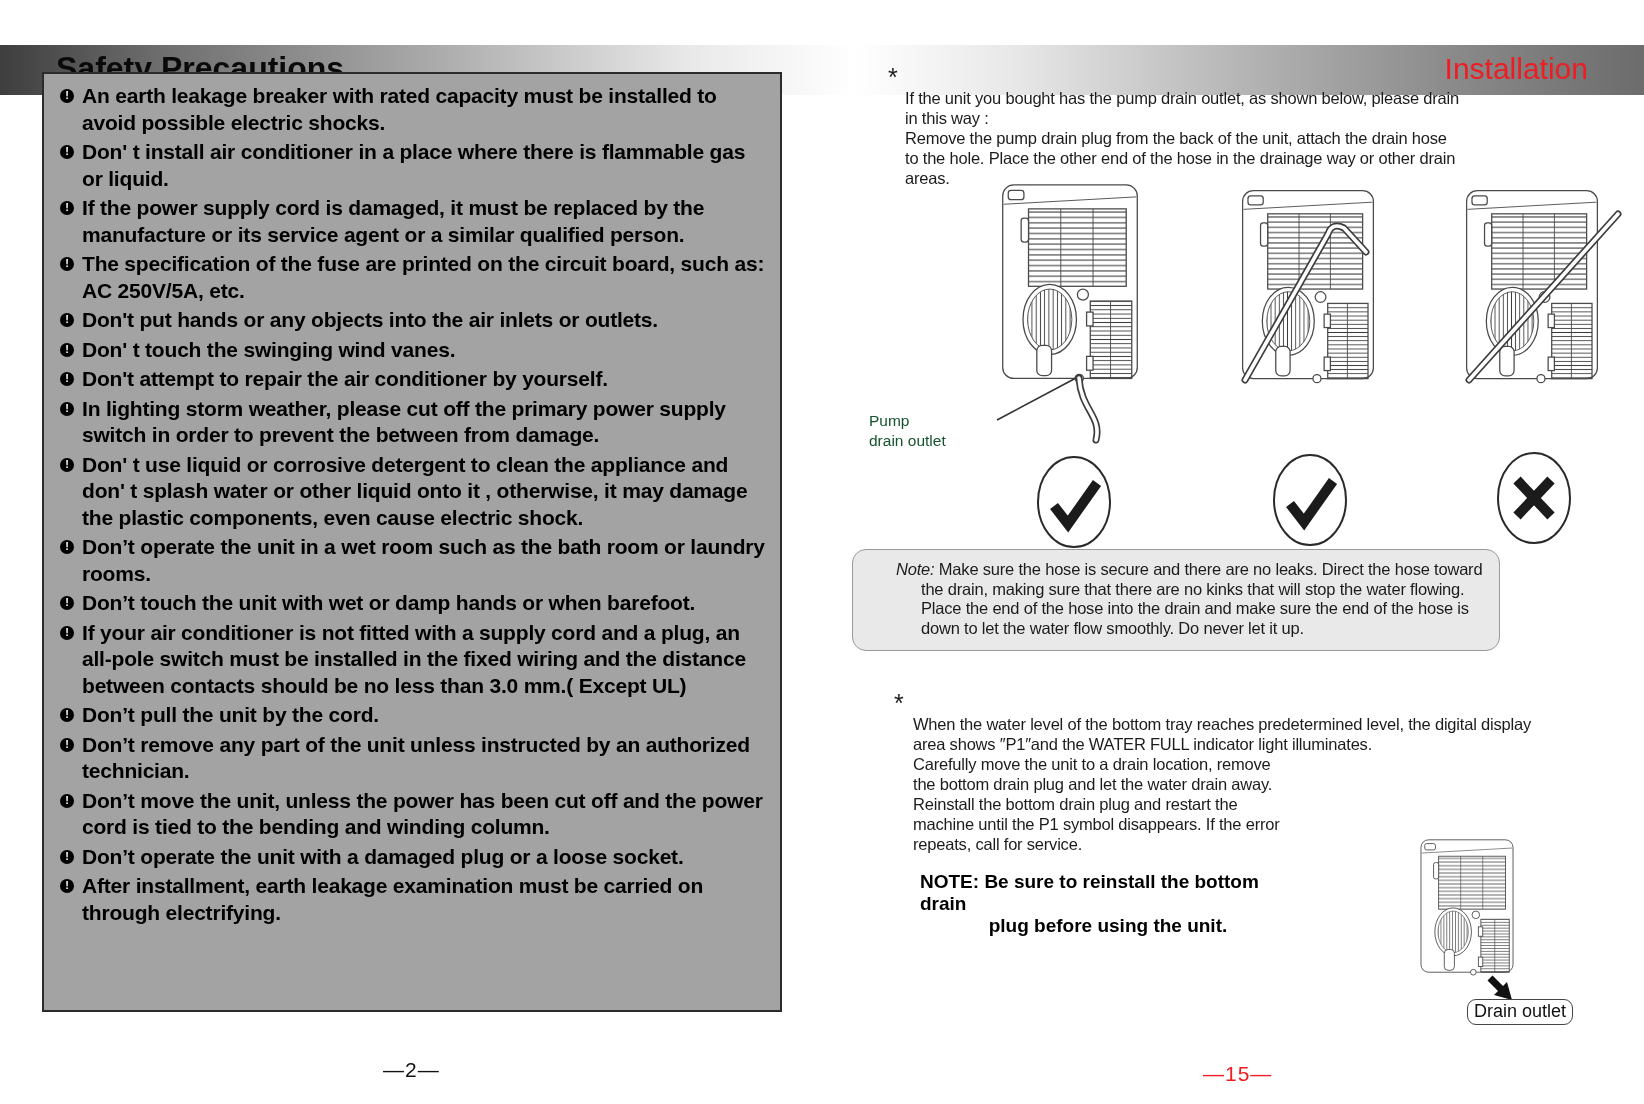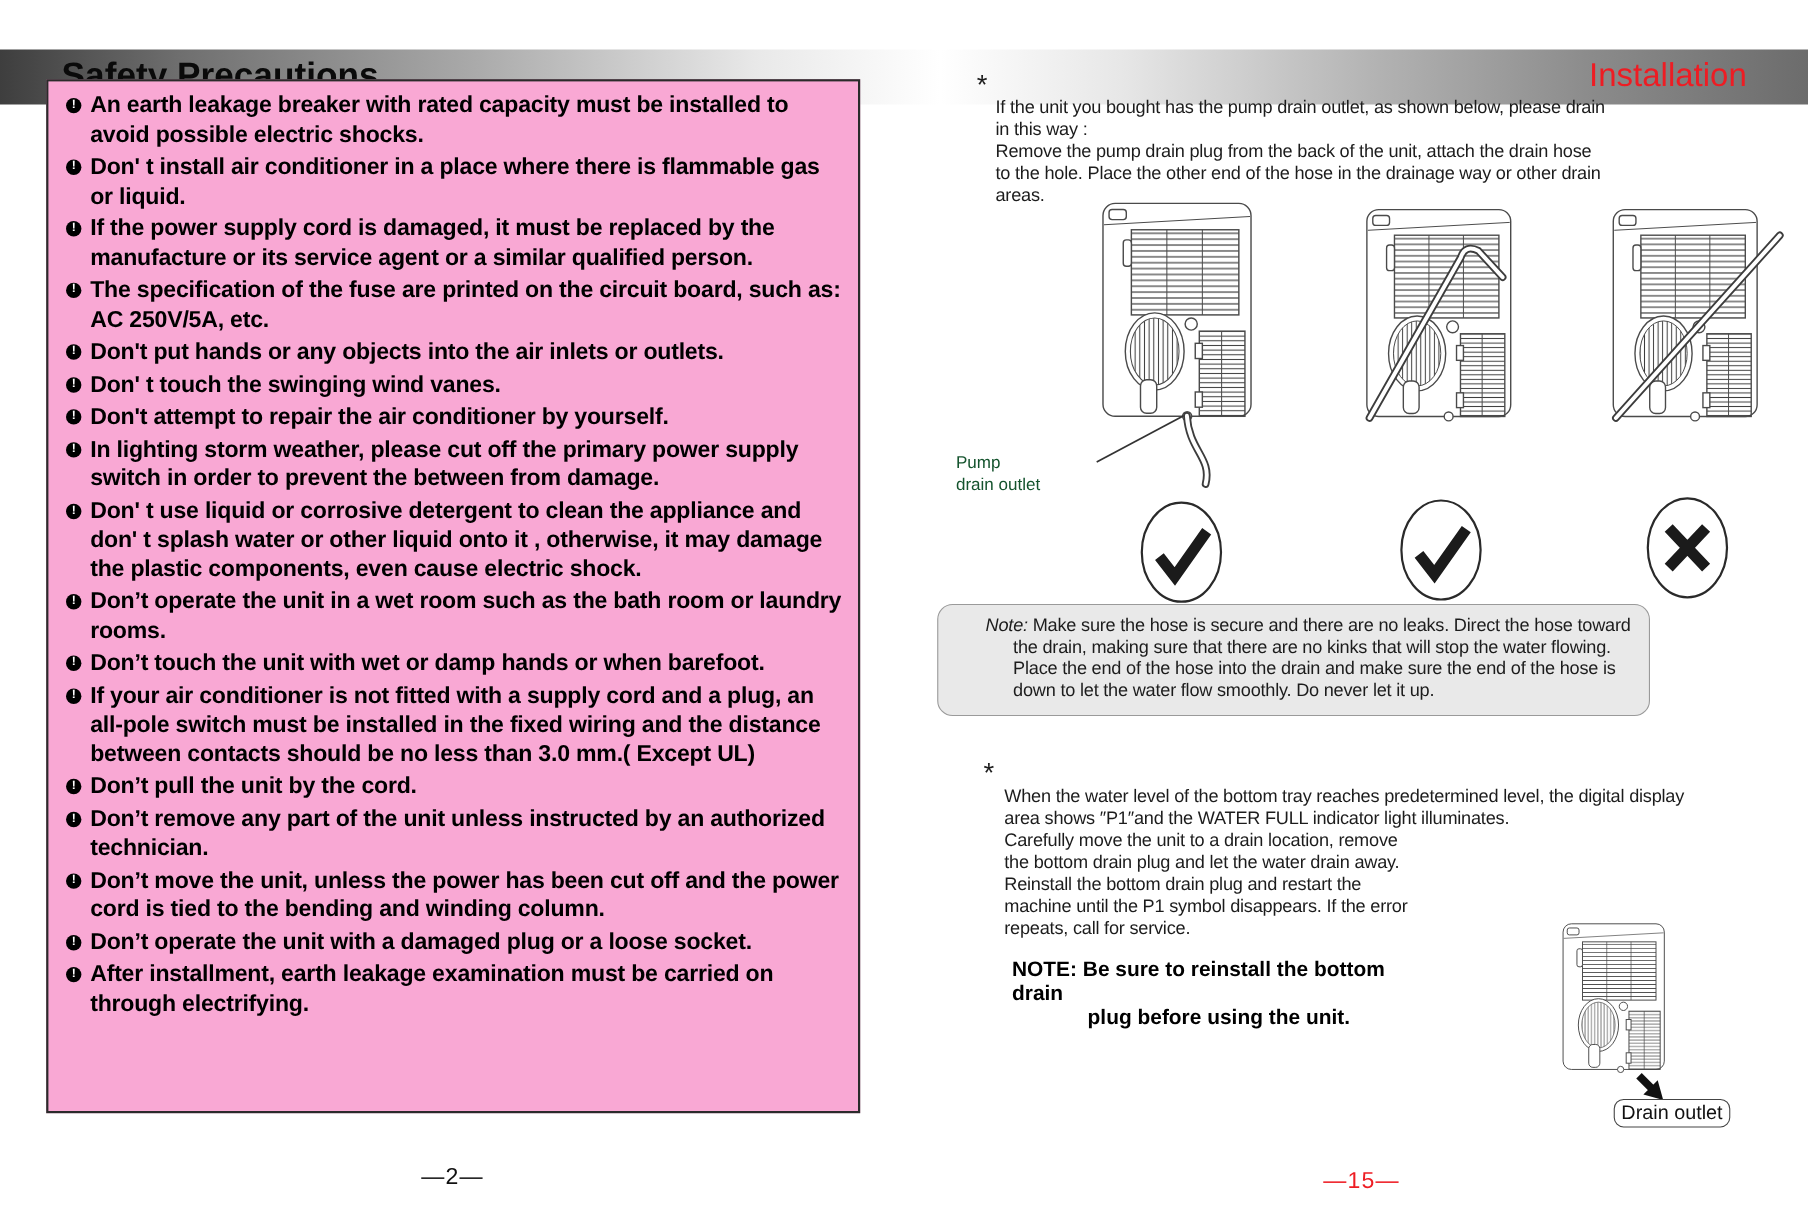--- a/index.html
+++ b/index.html
@@ -16,21 +16,21 @@
     background:linear-gradient(90deg,#3e3e3e 0%,#6f6f6f 10%,#a9a9a9 26%,
       #e9e9e9 42%,#ffffff 52%,#e7e7e7 62%,#b3b3b3 76%,#8b8b8b 88%,#6c6c6c 100%);
     margin-top:45px;
   }
   .hdr-left{position:absolute;left:56px;top:5px;font-size:32px;font-weight:700;color:#0a0a0a;}
   .hdr-right{position:absolute;right:56px;top:7px;font-size:30px;font-weight:400;color:#ee1c23;}
 
   
   .sbox{
     position:absolute;left:42px;top:72px;width:740px;height:940px;
-    border:2px solid #2b2b2b;background:#f9a8d4;box-sizing:border-box;
+    border:2px solid #2b2b2b;background:#a3a3a3;box-sizing:border-box;
   }
   .sbox ul{list-style:none;margin:0;padding:9px 12px 0 10px;}
   .sbox li{
     position:relative;padding-left:28px;margin-bottom:3px;
     font-size:21px;line-height:26.5px;font-weight:700;letter-spacing:-0.2px;color:#000;
   }
   .blt{
     position:absolute;left:6px;top:6px;width:14px;height:14px;
     background:#000;border-radius:50%;
   }

